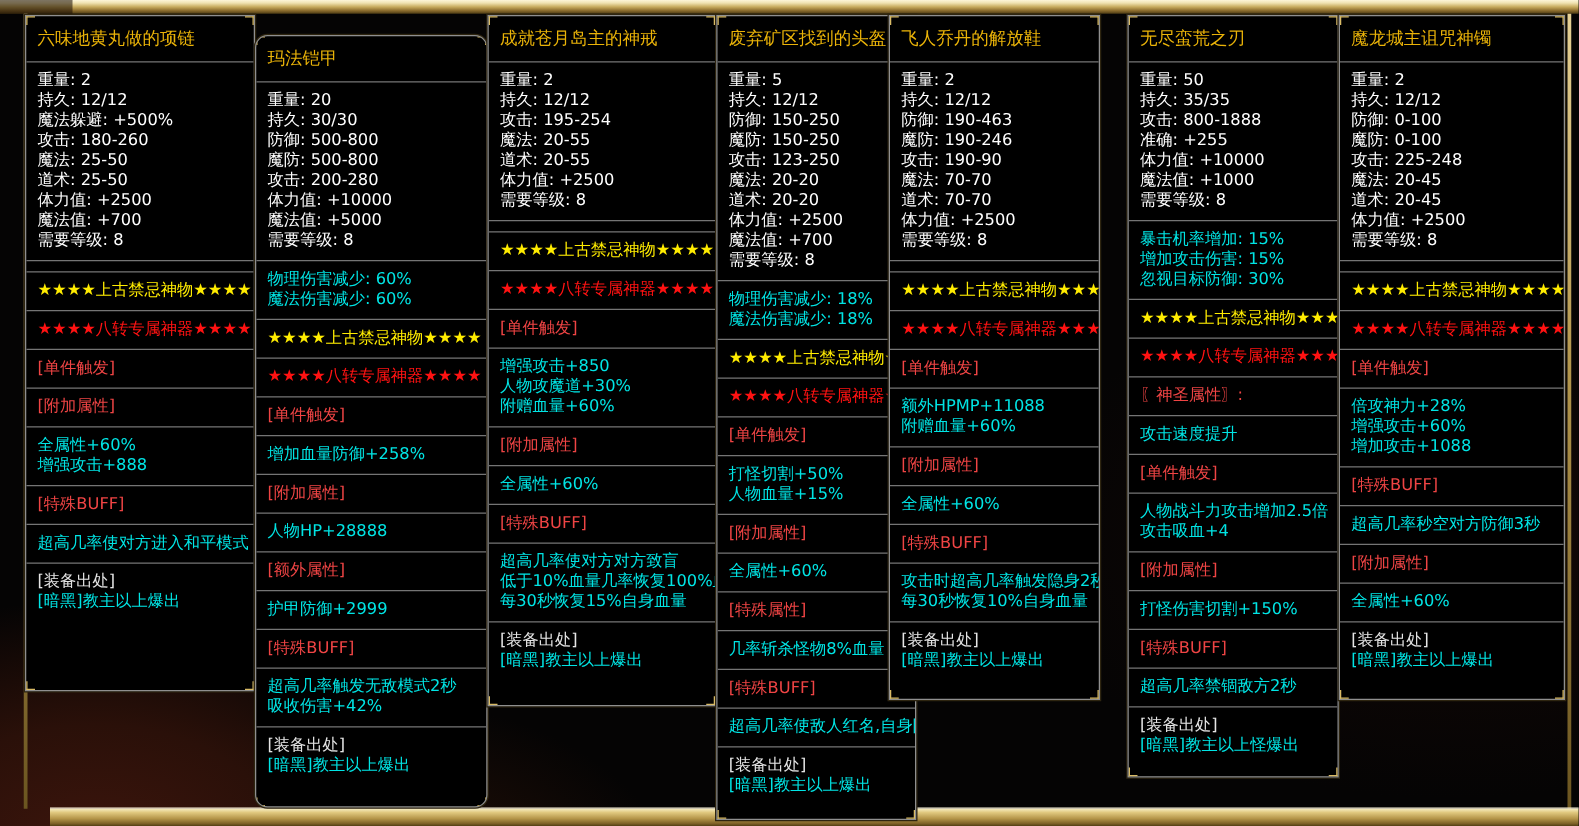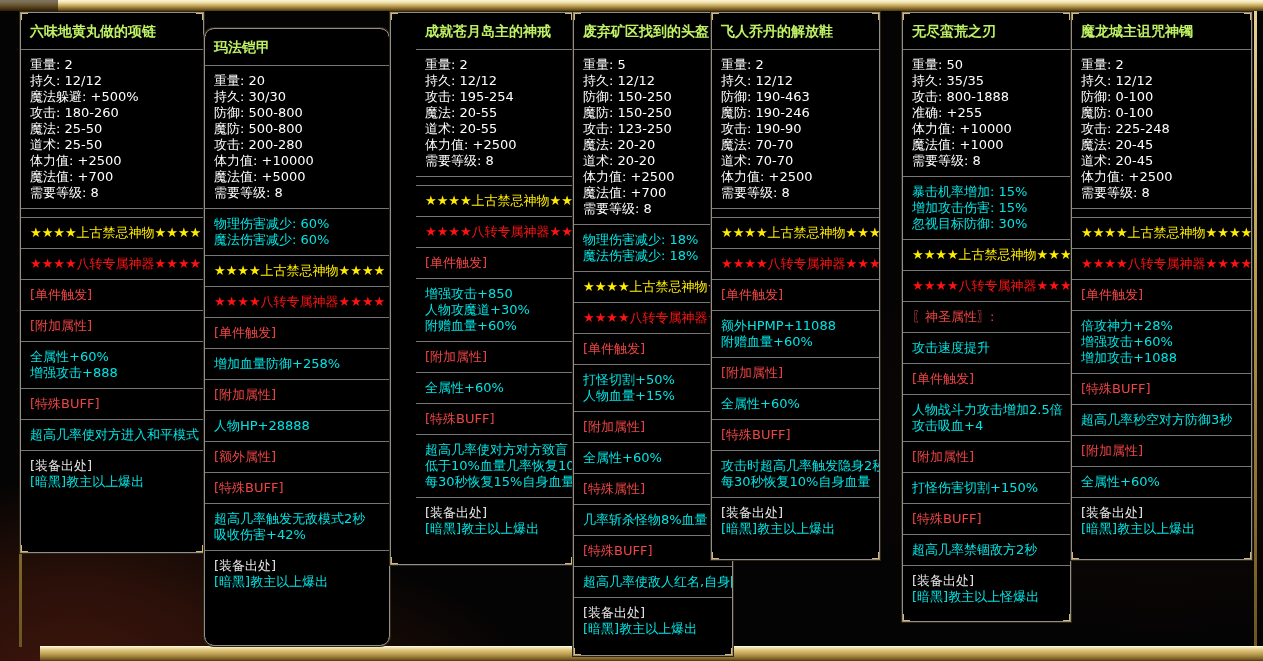--- a/index.html
+++ b/index.html
@@ -41,21 +41,21 @@
   .panel{
     position:absolute;z-index:2;background:#000;
     border:1px solid #8f8f8f;box-sizing:border-box;overflow:hidden;
     box-shadow:0 0 0 1px #2e2510;
   }
   .section{border-top:1px solid #757575;padding:7px 9px;}
   .section:first-child{border-top:none;}
   .section.title-section{padding:10px 9px 9px;}
   .section.empty{padding:4px 9px;}
   .line{font-size:13px;line-height:16px;white-space:nowrap;}
-  .c-title{color:#bef264;font-weight:bold;font-size:14px;line-height:17px;}
+  .c-title{color:#eab308;font-weight:normal;font-size:14px;line-height:17px;}
   .c-stat{color:#ffffff;}
   .c-effect{color:#00e4e4;}
   .c-label{color:#ef4444;}
   .c-stars-y{color:#ffec00;}
   .c-stars-r{color:#ff1212;}
   .c-source-label{color:#e5e5e5;}
   .corner{position:absolute;width:6px;height:6px;z-index:3;}
   .corner.tl{left:-1px;top:-1px;border-left:2px solid #d9bb66;border-top:2px solid #d9bb66;}
   .corner.tr{right:-1px;top:-1px;border-right:2px solid #d9bb66;border-top:2px solid #d9bb66;}
   .corner.bl{left:-1px;bottom:-1px;border-left:2px solid #d9bb66;border-bottom:2px solid #d9bb66;}
@@ -151,36 +151,39 @@
       <div class="section">
         <div class="line c-label">[附加属性]</div>
       </div>
       <div class="section">
         <div class="line c-effect">人物HP+28888</div>
       </div>
       <div class="section">
         <div class="line c-label">[额外属性]</div>
       </div>
       <div class="section">
+        <div class="line c-effect">护甲防御+2999</div>
+      </div>
+      <div class="section">
         <div class="line c-label">[特殊BUFF]</div>
       </div>
       <div class="section">
         <div class="line c-effect">超高几率触发无敌模式2秒</div>
         <div class="line c-effect">吸收伤害+42%</div>
       </div>
       <div class="section">
         <div class="line c-source-label">[装备出处]</div>
         <div class="line c-effect">[暗黑]教主以上爆出</div>
       </div>
       <div class="corner tl"></div>
       <div class="corner tr"></div>
       <div class="corner bl"></div>
       <div class="corner br"></div>
     </div>
-    <div class="panel" style="left: 390px; top: 12px; width: 183px; height: 553px; padding-left: 25px;">
+    <div class="panel" style="left: 390px; top: 12px; width: 183px; height: 553px;">
       <div class="section title-section">
         <div class="line c-title">成就苍月岛主的神戒</div>
       </div>
       <div class="section">
         <div class="line c-stat">重量: 2</div>
         <div class="line c-stat">持久: 12/12</div>
         <div class="line c-stat">攻击: 195-254</div>
         <div class="line c-stat">魔法: 20-55</div>
         <div class="line c-stat">道术: 20-55</div>
         <div class="line c-stat">体力值: +2500</div>

